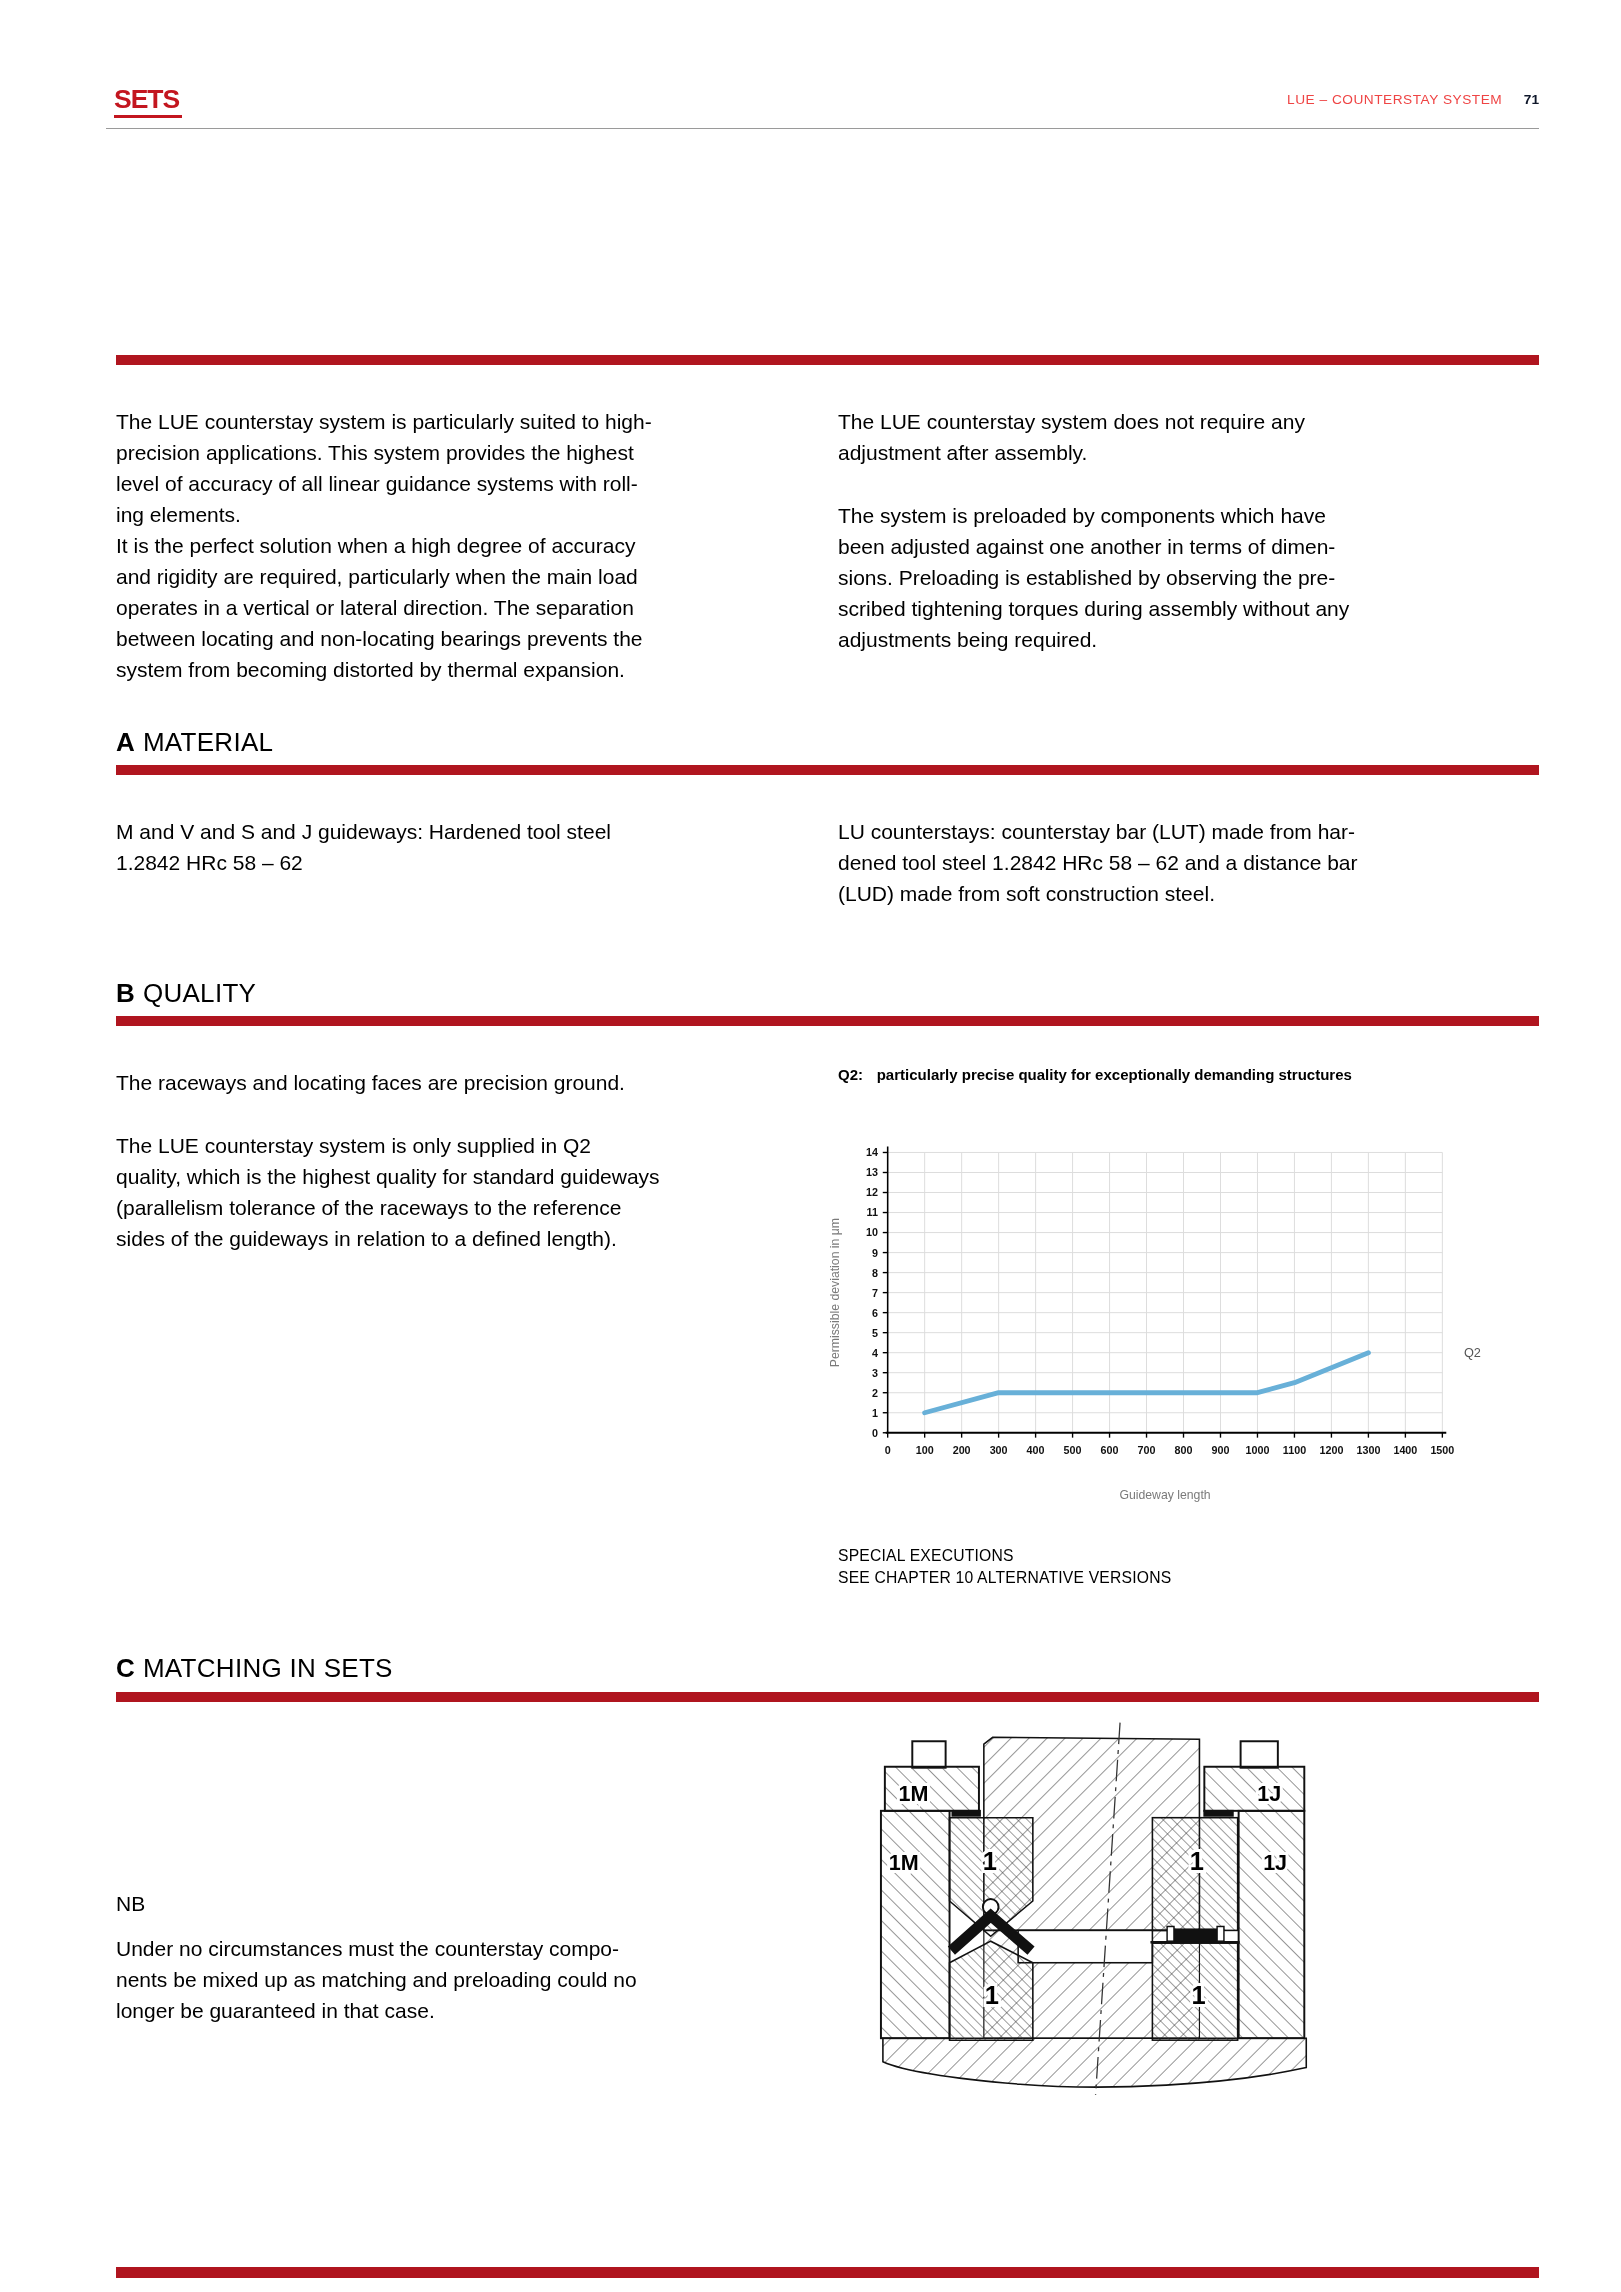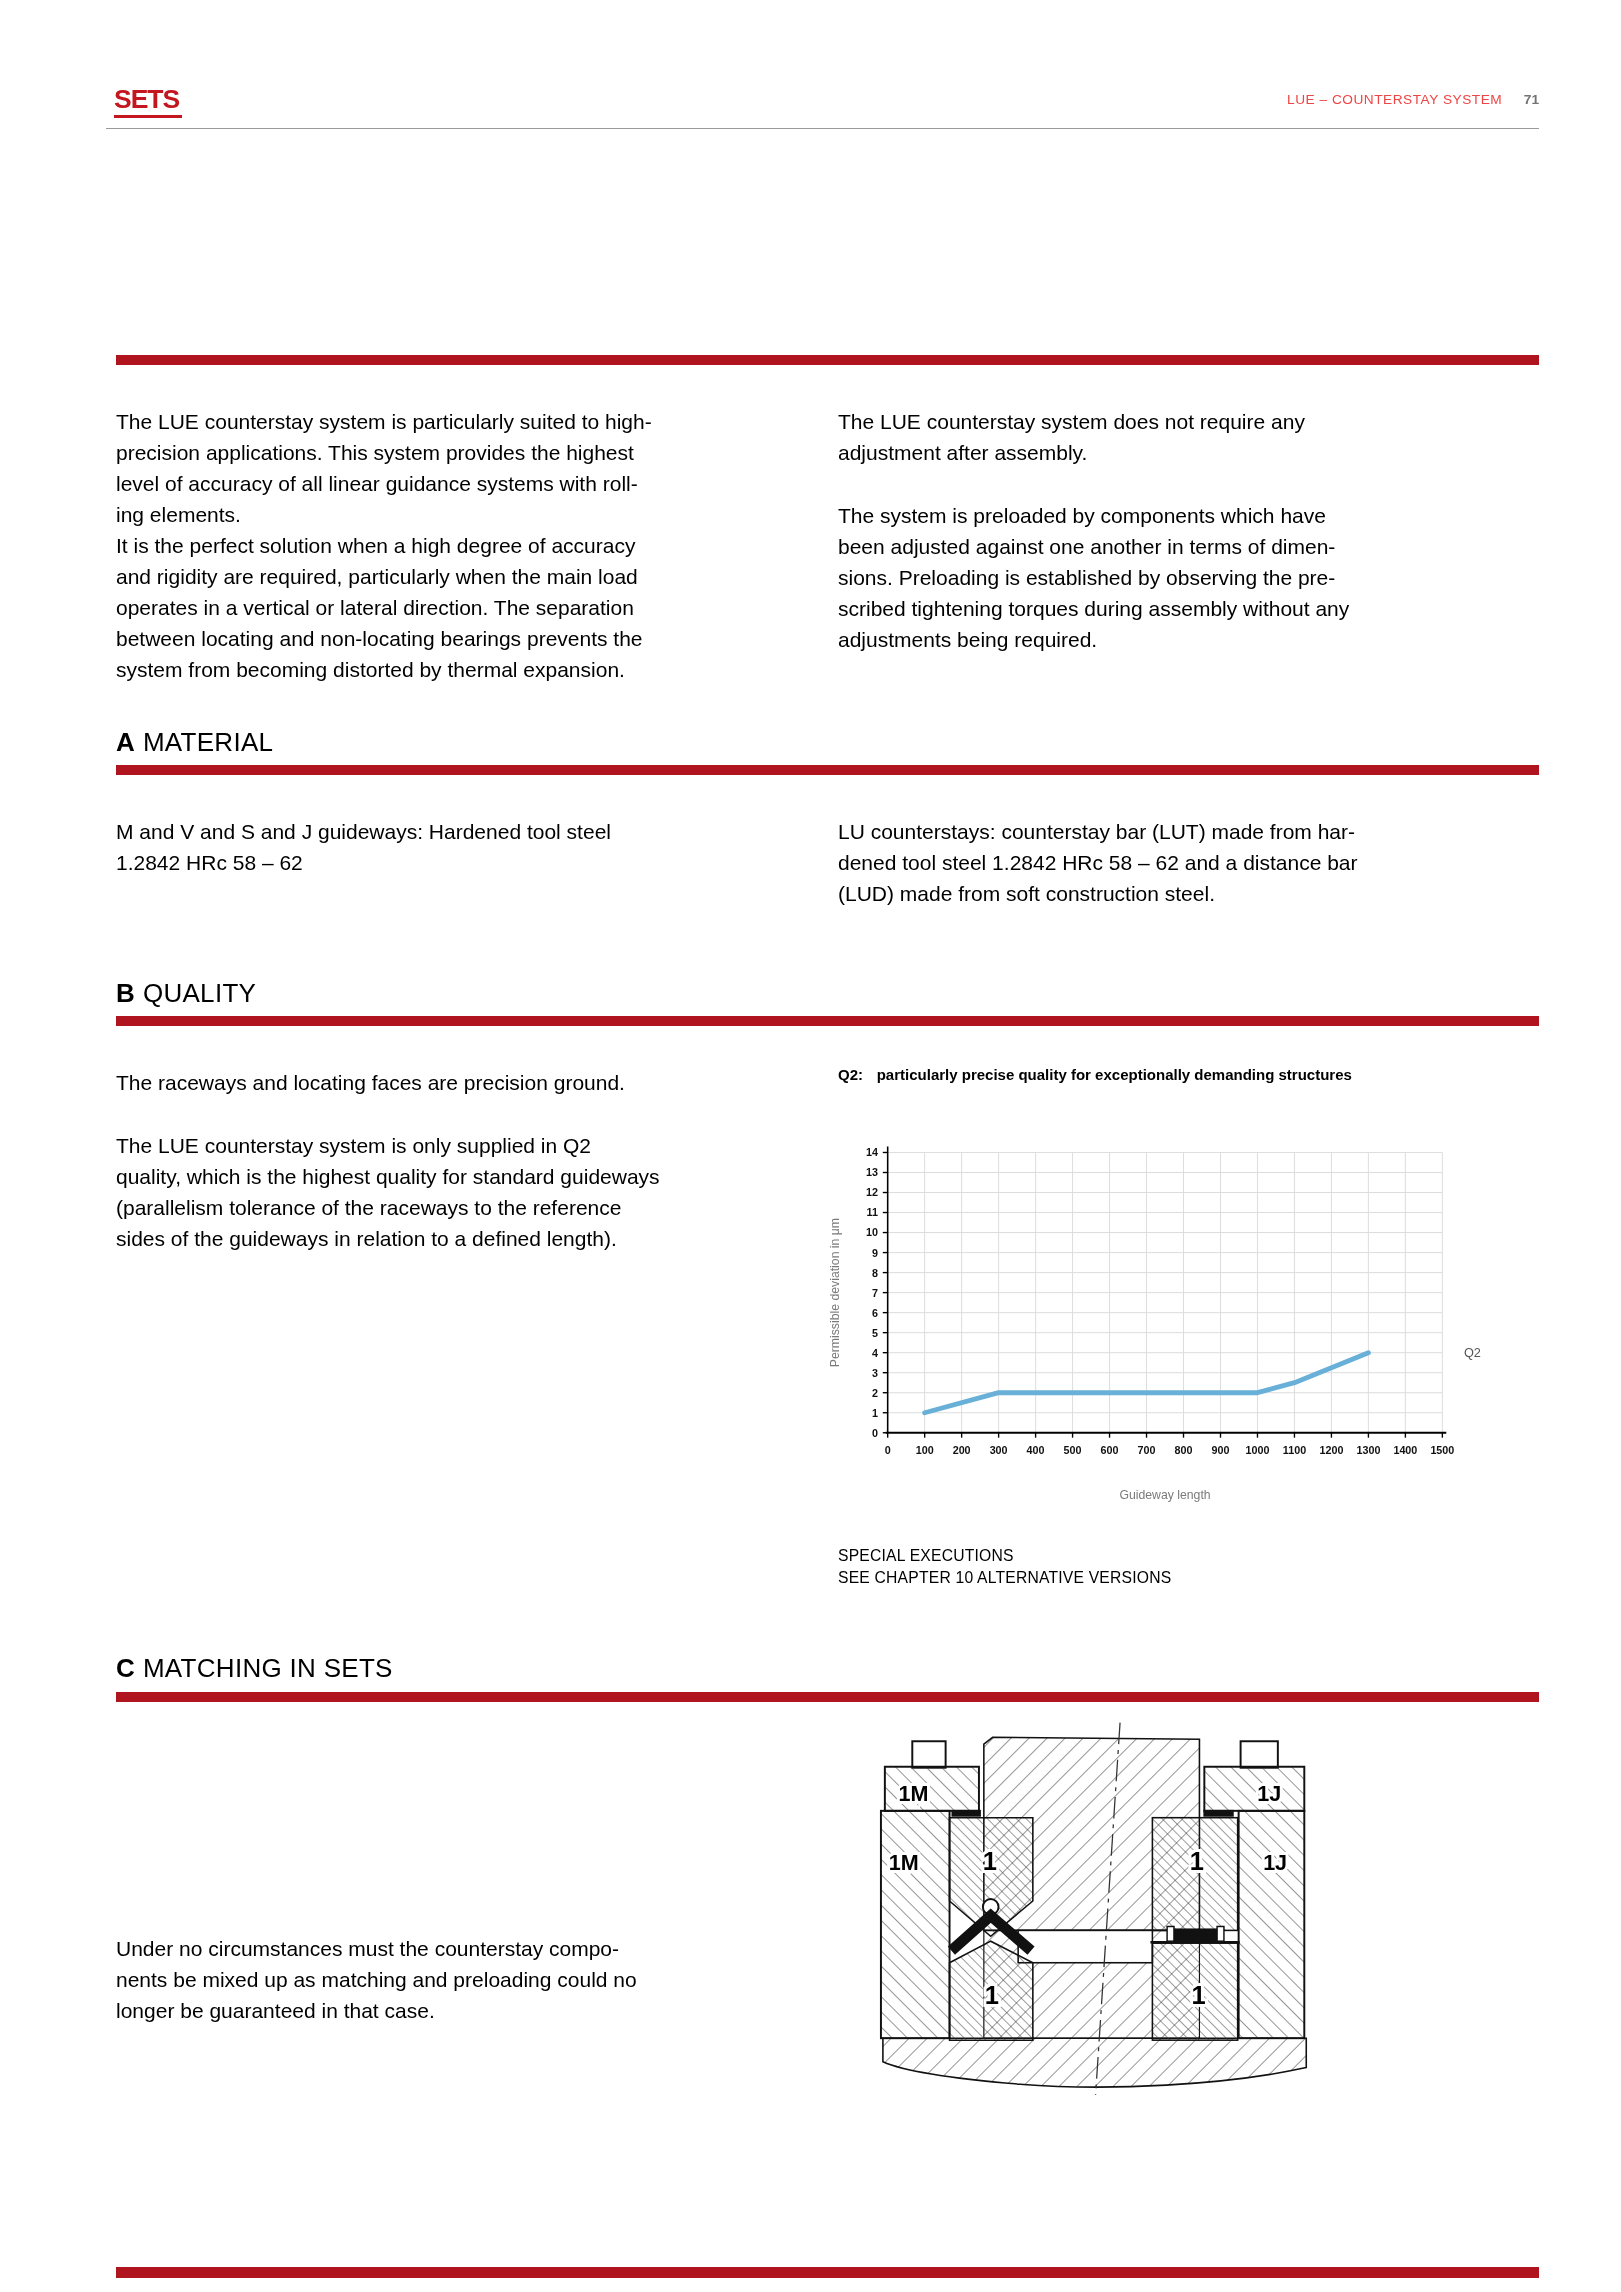--- a/index.html
+++ b/index.html
@@ -4,21 +4,21 @@
 <style>
   html,body{margin:0;padding:0;background:#888;}
   .page{position:relative;width:1621px;height:2293px;background:#fff;
         font-family:"Liberation Sans",sans-serif;color:#000;overflow:hidden;margin:0 auto;}
   .abs{position:absolute;}
   
   .logo{left:114px;top:86px;font-size:26.5px;font-weight:800;letter-spacing:-1px;
         color:#c3161f;border-bottom:3.9px solid #c3161f;padding:0 2.9px 2px 0;line-height:1;}
   .hdr-right{right:82px;top:92px;display:flex;align-items:baseline;gap:21.6px;}
   .hdr-title{font-size:13.7px;color:#ef4444;letter-spacing:0.5px;}
-  .hdr-page{font-size:13.7px;font-weight:bold;color:#737373;}
+  .hdr-page{font-size:13.7px;font-weight:bold;color:#0f172a;}
   .hdr-rule{left:106px;top:128px;width:1433px;height:1px;background:#9a9a9a;}
   
   .redbar{left:116px;width:1423px;height:9.8px;background:#b0151f;}
   
   .para{white-space:pre-line;font-size:21px;line-height:31px;}
   .colL{left:116px;width:676px;}
   .colR{left:838px;width:686px;}
   .sec-head{font-size:26px;letter-spacing:0.3px;text-align:center;}
   .sec-head .ltr{font-weight:bold;margin-right:7.8px;}
   .small-caps-note{font-size:15.7px;line-height:21.6px;white-space:pre-line;letter-spacing:0.2px;}
@@ -186,20 +186,21 @@
       <text x="16" y="169" text-anchor="middle" class="axis-label" transform="rotate(-90 16 169)">Permissible deviation in μm</text>
     </svg>
 
   <div class="abs small-caps-note" style="left:838px;top:1545px;">SPECIAL EXECUTIONS
 SEE CHAPTER 10 ALTERNATIVE VERSIONS</div>
 
   <div class="abs sec-head" style="left:116px;top:1653px;">
     <span class="ltr">C</span><span>MATCHING IN SETS</span>
   </div>
   <div class="abs redbar" style="top:1692px;"></div>
+  <div class="abs colL para" style="top:1888px;">NB</div>
   <div class="abs colL para" style="top:1933px;">Under no circumstances must the counterstay compo-
 nents be mixed up as matching and preloading could no
 longer be guaranteed in that case.</div>
 
   <svg class="abs" style="left:863px;top:1705px;" width="667" height="392" viewBox="0 0 680 400">
     <defs>
       <pattern id="hC" patternUnits="userSpaceOnUse" width="13" height="13" patternTransform="rotate(45)">
         <line x1="0" y1="0" x2="0" y2="13" stroke="#3a3a3a" stroke-width="1.1"></line>
       </pattern>
       <pattern id="hO" patternUnits="userSpaceOnUse" width="11" height="11" patternTransform="rotate(-45)">

